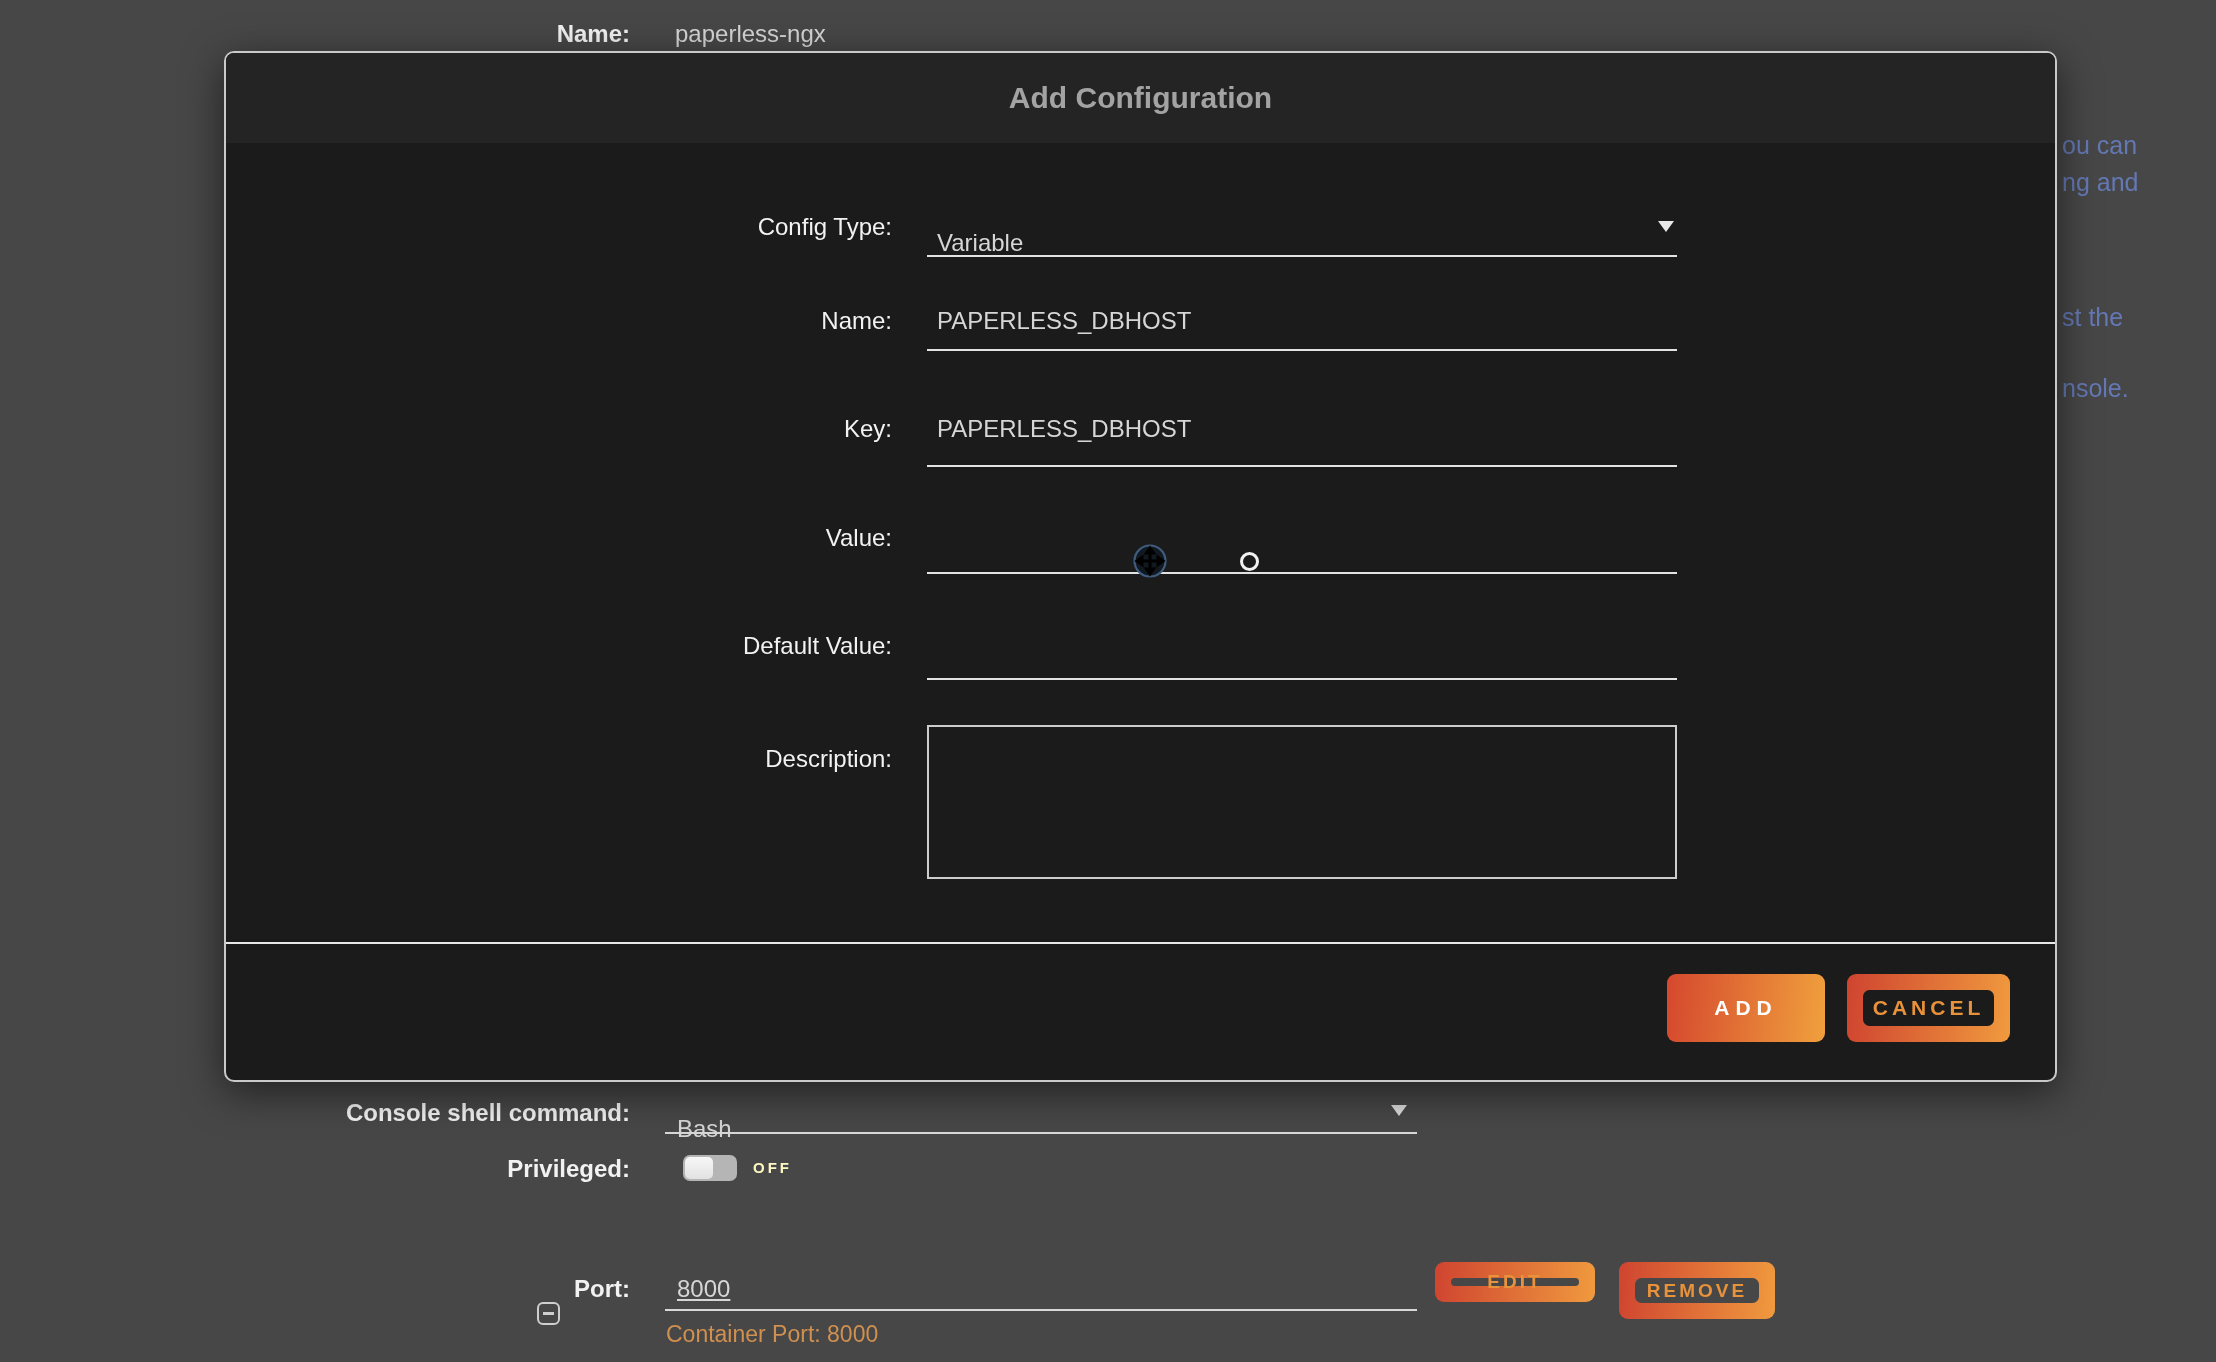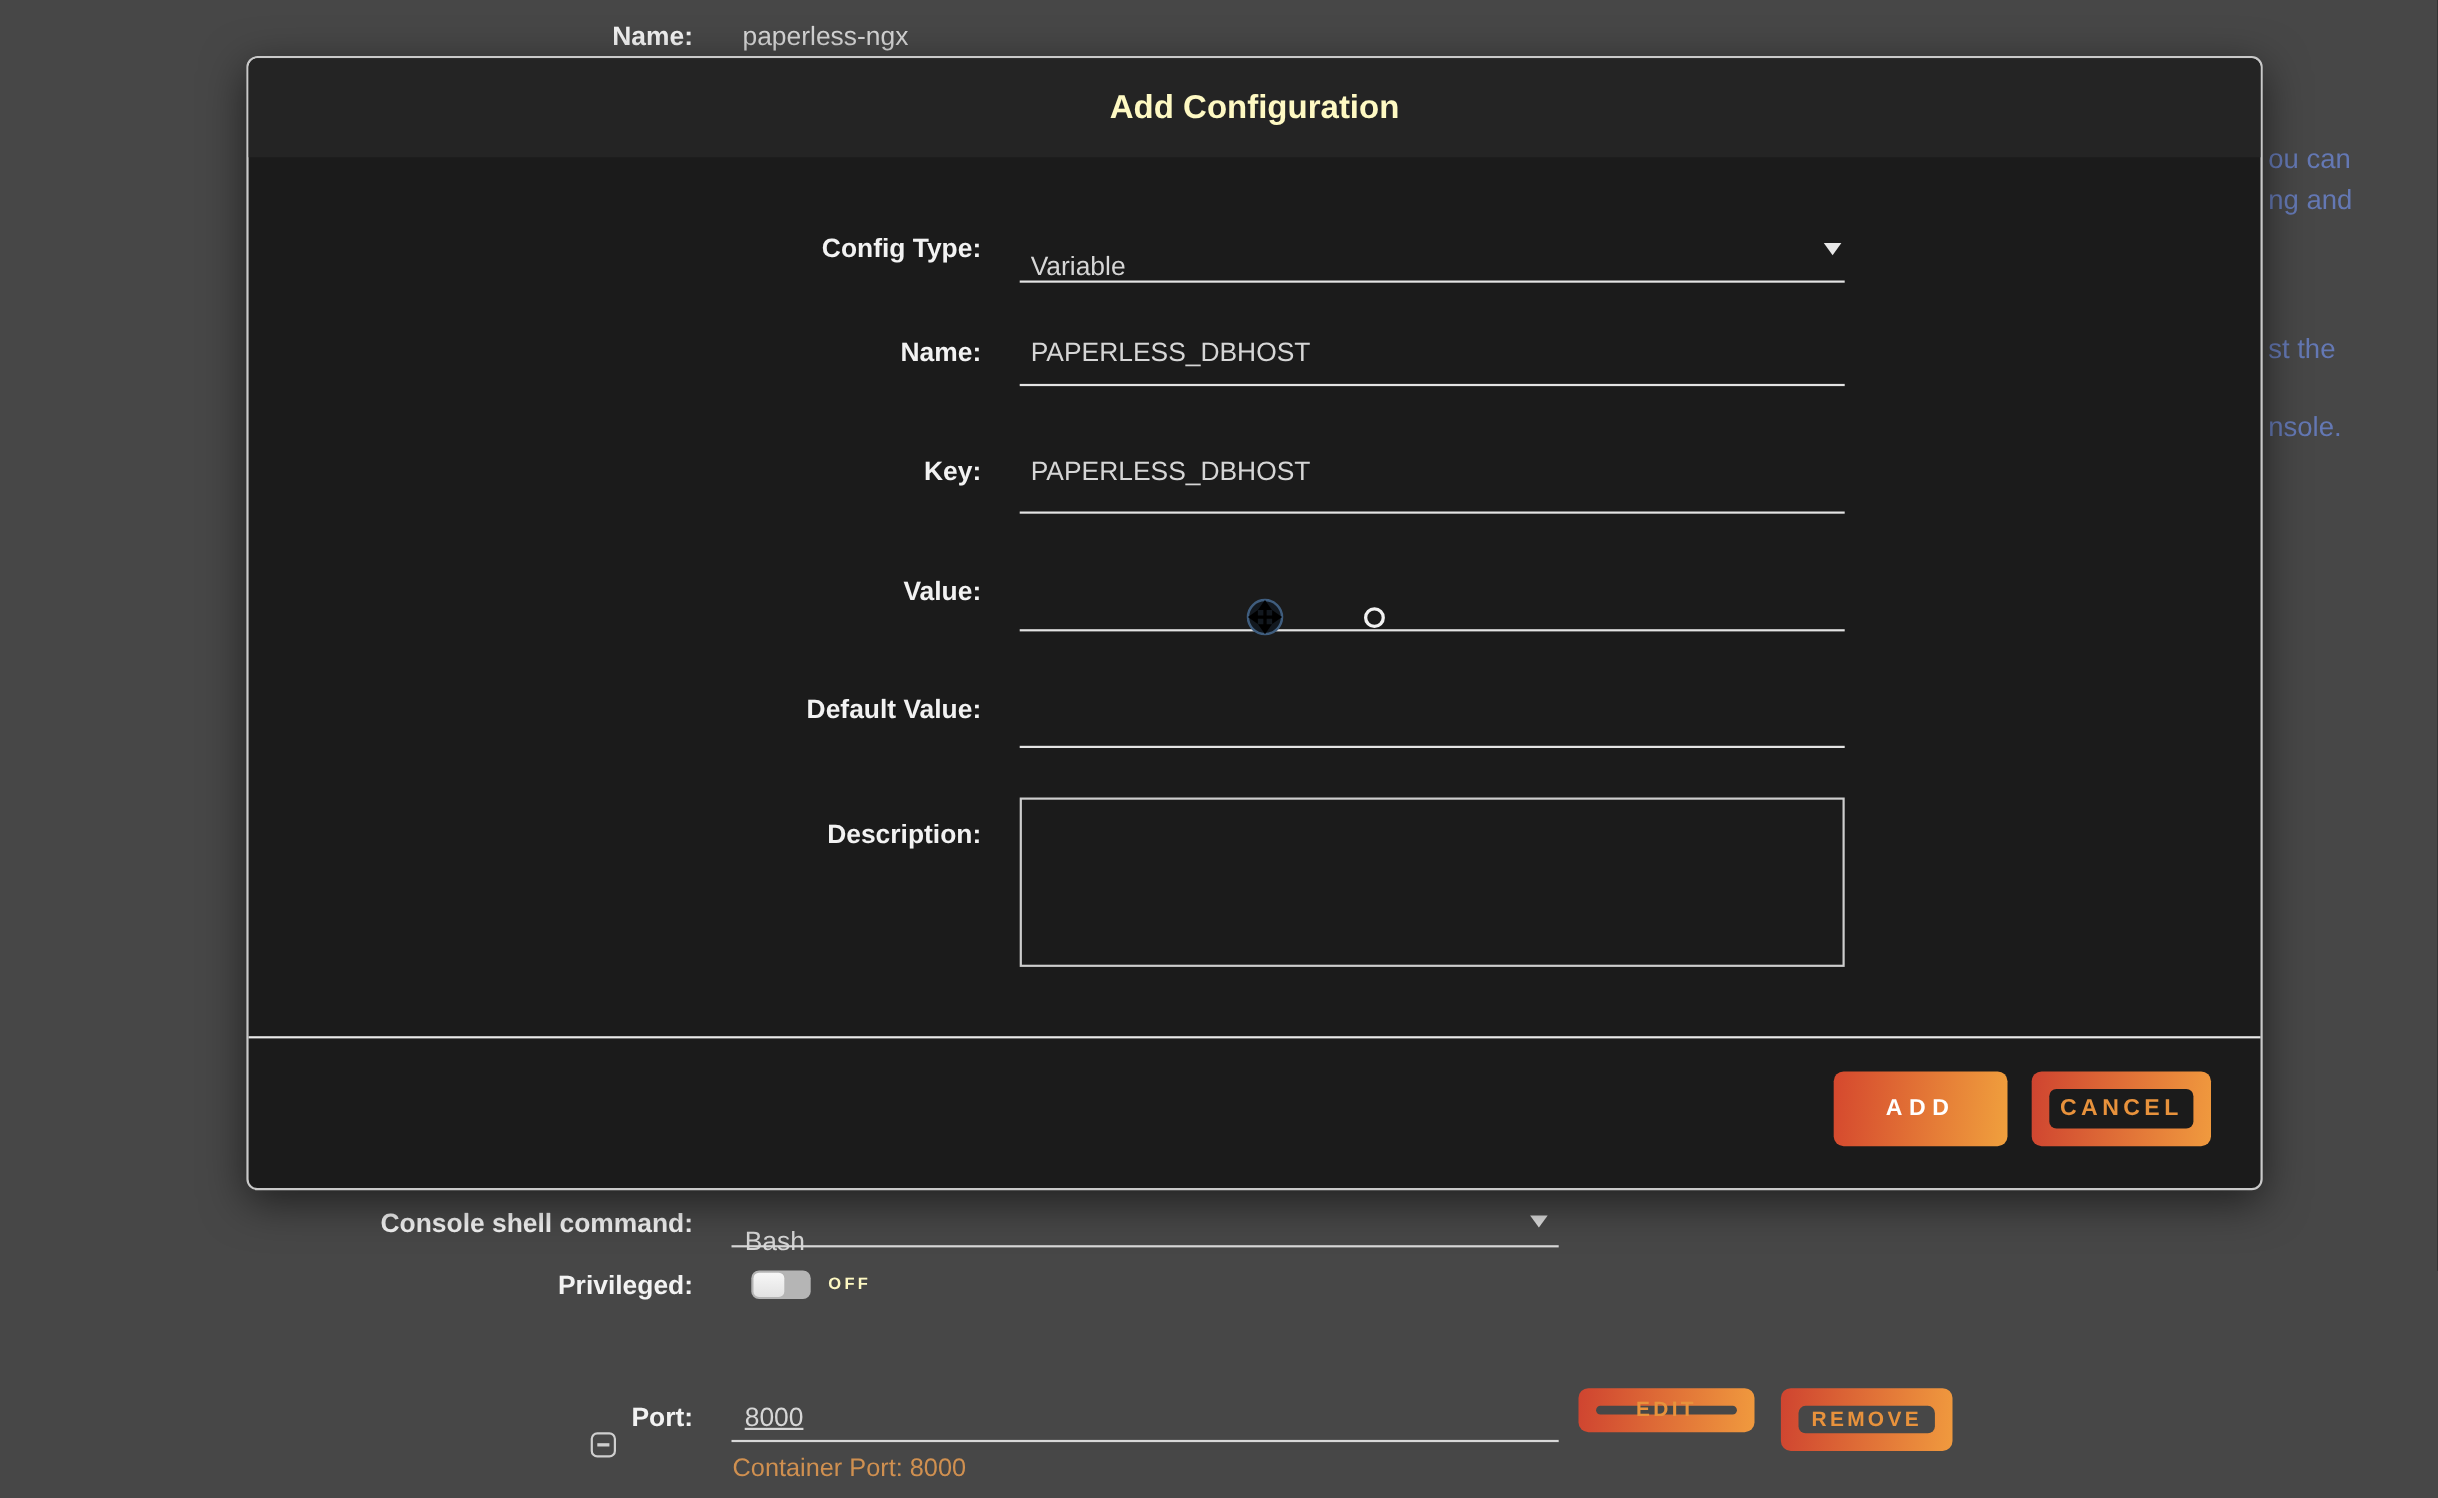--- a/index.html
+++ b/index.html
@@ -33,23 +33,23 @@
   .on-gray .gbtn-inner { background:#474747; }
   .on-dark .gbtn-inner { background:#1b1b1b; }
 
   .orange-note { font-size:23px; color:#d09050; }
 
   
   .modal { left:224px; top:51px; width:1833px; height:1031px; background:#1b1b1b;
            border:2px solid #c9c9c9; border-radius:10px; box-shadow:0 10px 40px rgba(0,0,0,.55); }
   .modal-header { position:absolute; left:0; top:0; width:100%; height:90px; background:#242424;
                   border-radius:8px 8px 0 0; display:flex; align-items:center; justify-content:center; }
-  .modal-title { font-size:30px; font-weight:bold; color:#fef9c3; }
+  .modal-title { font-size:30px; font-weight:bold; color:#a3a3a3; }
 
-  .m-label { position:absolute; left:60px; width:606px; text-align:right; font-weight:bold; font-size:24px; color:#f2f2f2; }
+  .m-label { position:absolute; left:60px; width:606px; text-align:right; font-weight:normal; font-size:24px; color:#f2f2f2; }
   .m-value { position:absolute; left:701px; width:750px; padding-left:10px; font-size:24px; color:#d6d6d6; min-height:30px; cursor:text; }
   .m-line  { position:absolute; left:701px; width:750px; height:2px; background:#e3e3e3; }
   .m-select-arrow { position:absolute; left:1432px; }
 
   .desc-box { position:absolute; left:701px; top:672px; width:750px; height:154px; border:2px solid #cdcdcd; background:transparent; cursor:text; }
 
   .footer-divider { position:absolute; left:0; top:889px; width:100%; height:2px; background:#e8e8e8; }
 
   .add-btn { position:absolute; left:1441px; top:921px; width:158px; height:68px; border:none; border-radius:9px;
              background:linear-gradient(95deg,#d5482e,#f0a03d); color:#ffffff; font-weight:bold; font-size:21px;

